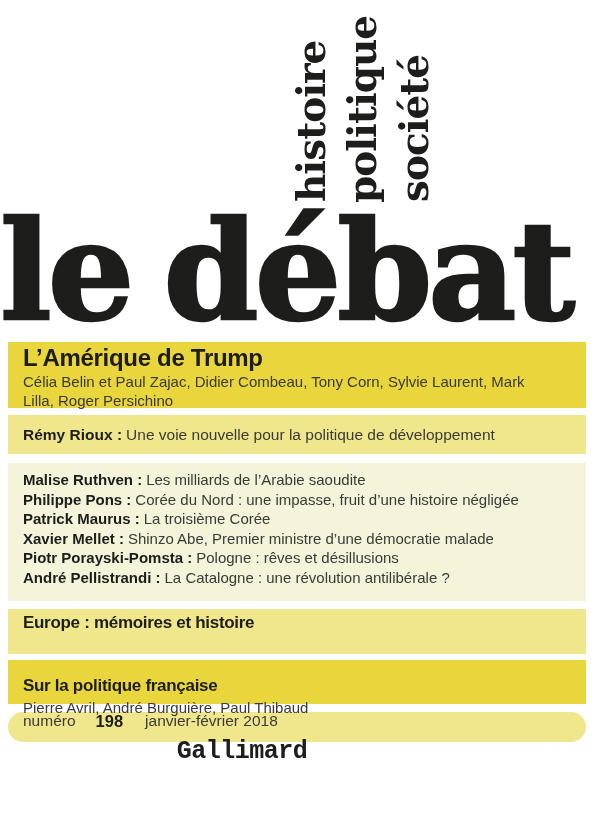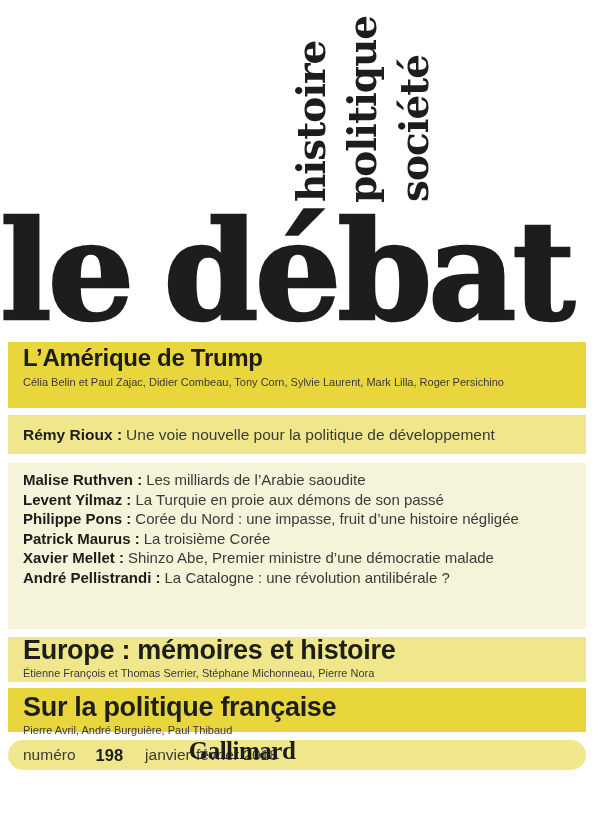--- a/index.html
+++ b/index.html
@@ -50,49 +50,49 @@
 
   
   .bands{position:absolute; left:8px; top:342px; width:578px;}
   .band{width:100%; padding-left:15px; padding-right:10px;}
   .bg-strong{background:var(--strong);}
   .bg-light{background:var(--light);}
   .bg-cream{background:var(--cream);}
 
   .band-trump{height:66px; padding-top:3px; margin-bottom:7px;}
   .band-rioux{height:39px; margin-bottom:9px; display:flex; align-items:center;}
-  .band-articles{height:166px; margin-bottom:8px; padding-top:7px;}
+  .band-articles{height:138px; margin-bottom:8px; padding-top:7px;}
   .band-europe{height:45px; margin-bottom:6px; padding-top:2px;}
-  .band-politique{height:44px; margin-bottom:8px; padding-top:8px;}
-  .band-issue{height:30px; display:flex; align-items:center;border-radius:15px;}
+  .band-politique{height:44px; margin-bottom:8px; padding-top:14px;}
+  .band-issue{height:30px; display:flex; align-items:flex-start;border-radius:15px;}
 
   .feat-title{
     font-weight:bold; color:var(--ink);
     font-size:24px; line-height:26px; letter-spacing:-0.3px;
   }
-  .feat-title.small{font-size:27px; line-height:23px;}
+  .feat-title.small{font-size:17px; line-height:23px;}
   .feat-authors{
-    color:var(--muted); font-size:11px; line-height:18.5px; margin-top:2px;
+    color:var(--muted); font-size:15px; line-height:18.5px; margin-top:2px;
   }
   .band-trump .feat-authors{max-width:520px;}
 
   .toc-row{font-size:15px; line-height:19.5px; white-space:nowrap; color:var(--muted);}
   .toc-name{font-weight:bold; color:var(--ink);}
   .toc-text{margin-left:4px;}
 
   .band-rioux .toc-row{font-size:15.5px;}
 
   .issue-label{font-size:15.5px; color:var(--muted);}
   .issue-number{font-size:16.5px; font-weight:bold; color:var(--ink); margin-left:20px;}
   .issue-date{font-size:15.5px; color:var(--muted); margin-left:22px;}
 
   .publisher{
     position:absolute; top:737px; left:0; width:484px;
     text-align:center;
-    font-family:Liberation Serif, serif;
+    font-family:Liberation Mono, monospace;
     font-weight:bold;
     font-size:25px;
     letter-spacing:-0.5px;
     color:var(--ink);
   }
 </style>
 </head>
 <body>
 
 <div class="cover">
@@ -112,30 +112,29 @@
 
     <div class="band band-rioux bg-light">
       <div class="toc-row">
         <span class="toc-name">Rémy Rioux :</span><span class="toc-text">Une voie nouvelle pour la politique de développement</span>
       </div>
     </div>
 
     <div class="band band-articles bg-cream">
 
     <div class="toc-row"><span class="toc-name">Malise Ruthven :</span><span class="toc-text">Les milliards de l’Arabie saoudite</span></div>
-        <div class="toc-row"><span class="toc-name">Levent Yilmaz :</span><span class="toc-text">La Turquie en proie aux démons de son passé</span></div>
         <div class="toc-row"><span class="toc-name">Philippe Pons :</span><span class="toc-text">Corée du Nord : une impasse, fruit d’une histoire négligée</span></div>
         <div class="toc-row"><span class="toc-name">Patrick Maurus :</span><span class="toc-text">La troisième Corée</span></div>
         <div class="toc-row"><span class="toc-name">Xavier Mellet :</span><span class="toc-text">Shinzo Abe, Premier ministre d’une démocratie malade</span></div>
+        <div class="toc-row"><span class="toc-name">Piotr Porayski-Pomsta :</span><span class="toc-text">Pologne : rêves et désillusions</span></div>
         <div class="toc-row"><span class="toc-name">André Pellistrandi :</span><span class="toc-text">La Catalogne : une révolution antilibérale ?</span></div>
       </div>
 
     <div class="band band-europe bg-light">
       <div class="feat-title small">Europe : mémoires et histoire</div>
-      <div class="feat-authors">Étienne François et Thomas Serrier, Stéphane Michonneau, Pierre Nora</div>
     </div>
 
     <div class="band band-politique bg-strong">
       <div class="feat-title small">Sur la politique française</div>
       <div class="feat-authors">Pierre Avril, André Burguière, Paul Thibaud</div>
     </div>
 
     <div class="band band-issue bg-light">
       <span class="issue-label">numéro</span>
       <span class="issue-number">198</span>

